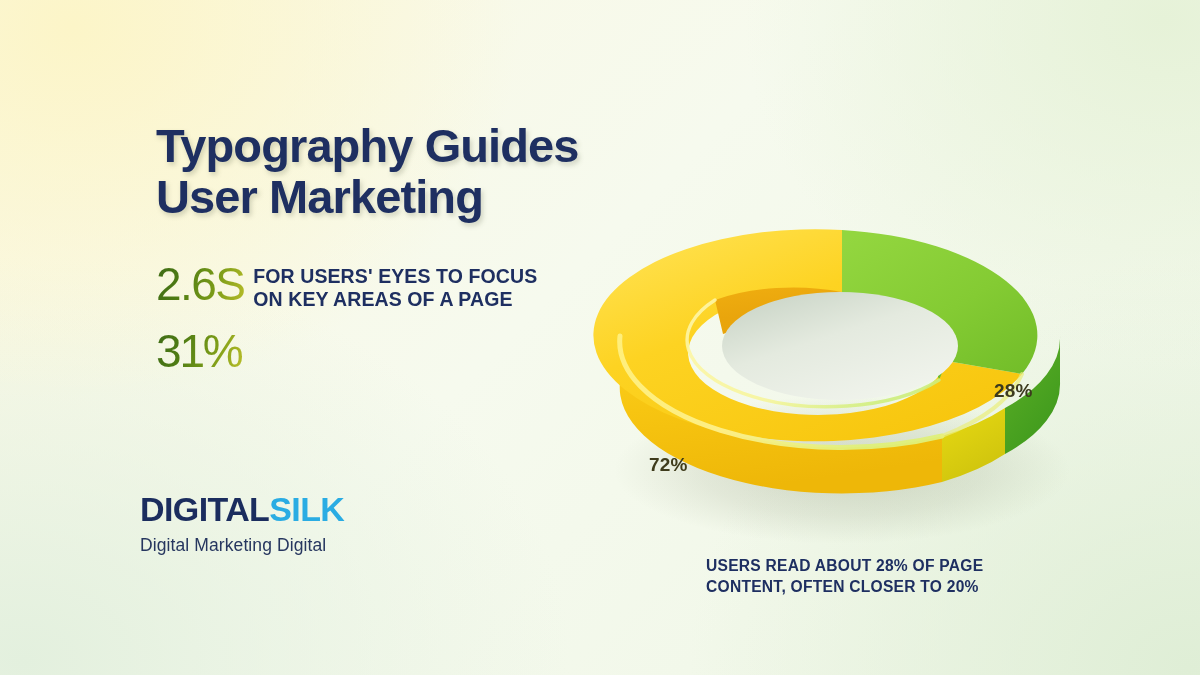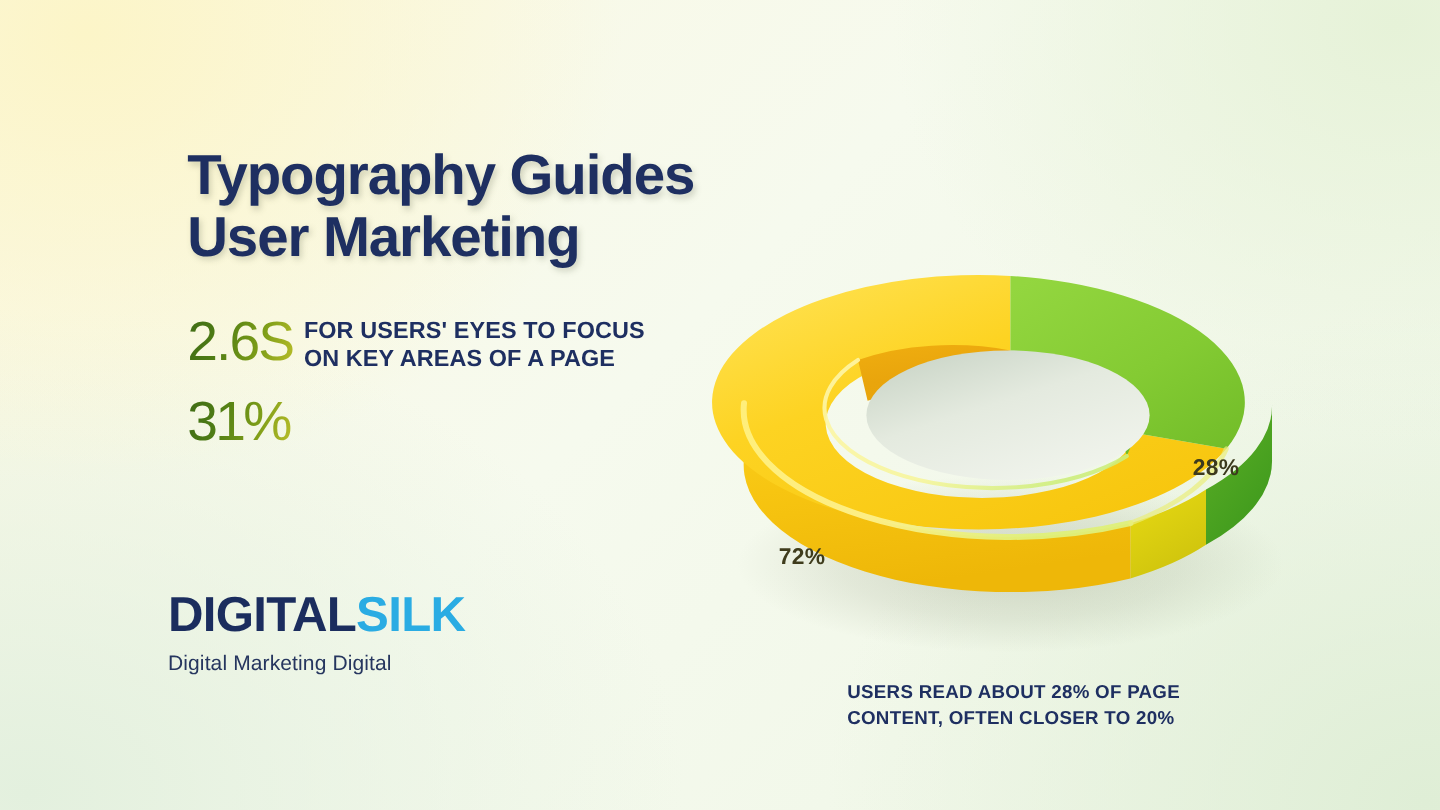--- a/index.html
+++ b/index.html
@@ -42,38 +42,38 @@
   .stat-num.wide { letter-spacing:-2.2px; }
 
   .stat-txt {
     font-size:19.5px; font-weight:700; line-height:1.16;
     color:#1e2f61; letter-spacing:0.1px;
     padding-top:3px; text-transform:uppercase;
   }
 
   
   #logo { position:absolute; left:140px; top:492px; }
-  .logo-word { font-size:41px; font-weight:700; letter-spacing:-0.6px; line-height:1; display:flex; align-items:baseline; }
+  .logo-word { font-size:34px; font-weight:700; letter-spacing:-0.6px; line-height:1; display:flex; align-items:baseline; }
   .logo-dark { color:#1b2d5e; }
   .logo-cyan { color:#2aace3; display:flex; align-items:baseline; }
   .logo-tag { margin-top:9px; font-size:17.5px; color:#26365f; letter-spacing:0.1px; }
 
   
   #chart { position:absolute; left:590px; top:118px; width:500px; height:430px; }
   #chart svg { display:block; width:500px; height:430px; overflow:visible; }
 
   .slice-label {
     position:absolute; font-size:19px; font-weight:600;
     color:#3c3a1e; letter-spacing:0.2px;
   }
   #label-28 { left:404px; top:262px; }
   #label-72 { left:59px;  top:336px; color:#3f3c1c; }
 
   #caption {
-    position:absolute; left:706px; top:568px; width:330px;
+    position:absolute; left:706px; top:556px; width:330px;
     font-size:15.6px; font-weight:700; line-height:1.33;
     color:#1e2f61; letter-spacing:0.25px; text-transform:uppercase;
   }
 </style>
 </head>
 <body>
 
 <div id="stage">
 
   <div id="left">

